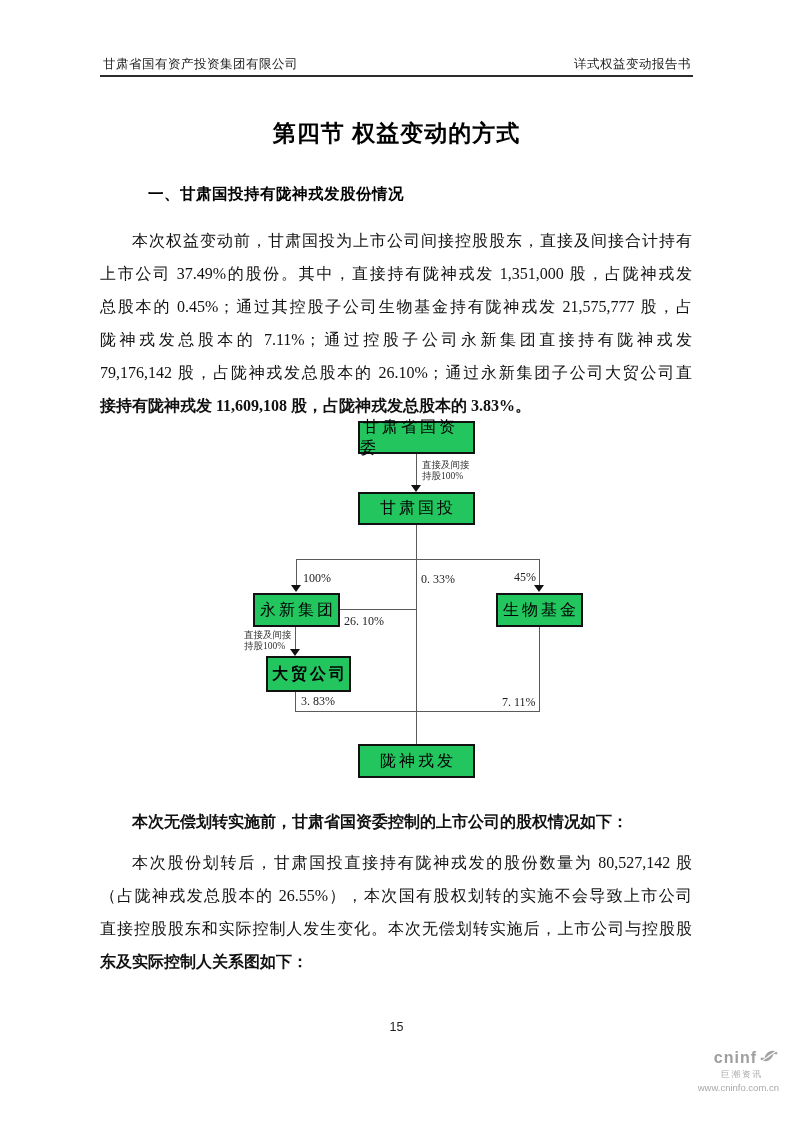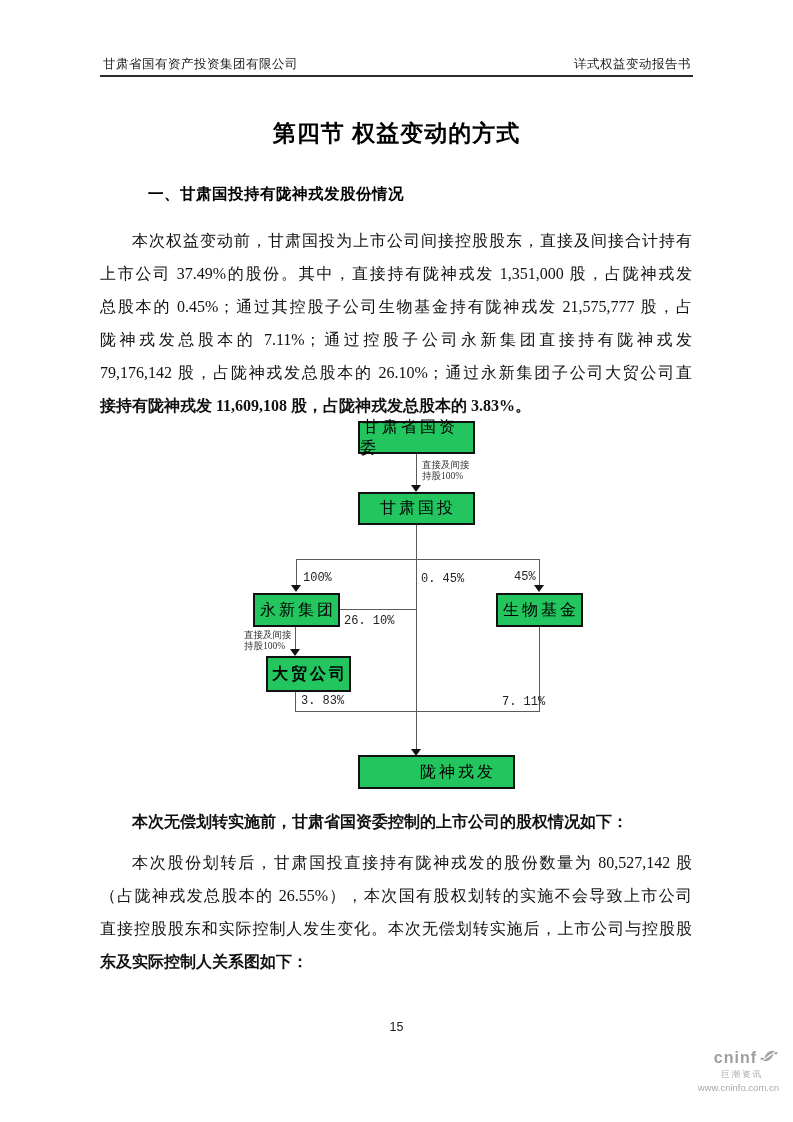--- a/index.html
+++ b/index.html
@@ -35,29 +35,29 @@
   .node{position:absolute;border:2px solid #111;background:#22c55e;
         display:flex;align-items:center;justify-content:center;
         font-family:"Liberation Sans","DejaVu Sans",sans-serif;
         font-size:16px;letter-spacing:3px;color:#000;text-indent:3px;}
   .vline{position:absolute;width:1px;background:#5a5a5a;}
   .hline{position:absolute;height:1px;background:#5a5a5a;}
   .arrow-down{position:absolute;width:0;height:0;
         border-left:5px solid transparent;border-right:5px solid transparent;
         border-top:7px solid #111;}
   .pct{position:absolute;font-size:12px;color:#222;white-space:nowrap;
-        font-family:Liberation Mono, monospace;}
+        font-family:Liberation Serif, serif;}
   .smalllabel{position:absolute;font-size:9.5px;line-height:11px;color:#333;white-space:pre-line;}
 
   #node-gzw {left:358px;top:6px;  width:113px;height:29px;}
   #node-gsgt{left:358px;top:77px; width:113px;height:29px;}
   #node-yx  {left:253px;top:178px;width:83px; height:30px;}
   #node-sw  {left:496px;top:178px;width:83px; height:30px;}
   #node-dm  {left:266px;top:241px;width:81px; height:32px;font-weight:bold;}
-  #node-ls  {left:358px;top:340px;width:113px;height:30px;padding-left:40px;}
+  #node-ls  {left:358px;top:329px;width:113px;height:30px;}
 
   #v1 {left:416px;top:39px; height:31px;}
   #a1 {left:411px;top:70px;}
   #v2 {left:416px;top:110px;height:224px;}
   #a2 {left:411px;top:334px;}
   #h1 {left:296px;top:144px;width:244px;}
   #vL {left:296px;top:144px;height:26px;}
   #aL {left:291px;top:170px;}
   #vR {left:539px;top:144px;height:26px;}
   #aR {left:534px;top:170px;}
@@ -124,21 +124,21 @@
   <div class="vline" id="v2"></div>
   <div class="arrow-down" id="a2"></div>
 
   <div class="hline" id="h1"></div>
   <div class="vline" id="vL"></div>
   <div class="arrow-down" id="aL"></div>
   <div class="vline" id="vR"></div>
   <div class="arrow-down" id="aR"></div>
 
   <div class="pct" id="lbl-100">100%</div>
-  <div class="pct" id="lbl-045">0. 45%</div>
+  <div class="pct" id="lbl-045">0. 33%</div>
   <div class="pct" id="lbl-45">45%</div>
 
   <div class="hline" id="h2"></div>
   <div class="pct" id="lbl-2610">26. 10%</div>
 
   <div class="smalllabel" id="lbl-hold-left">直接及间接
 持股100%</div>
   <div class="vline" id="vYD"></div>
   <div class="arrow-down" id="aYD"></div>
 

